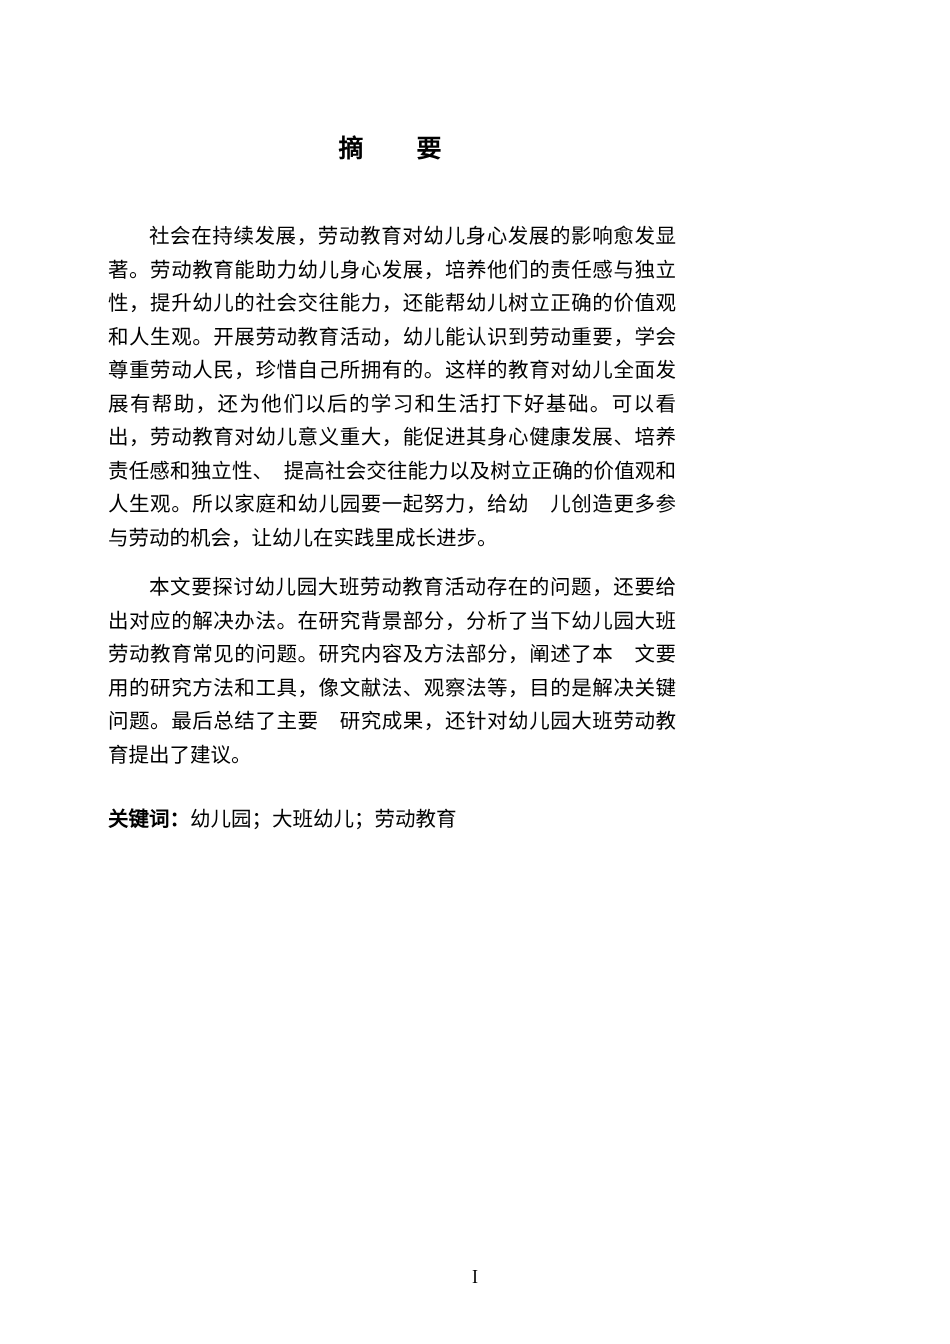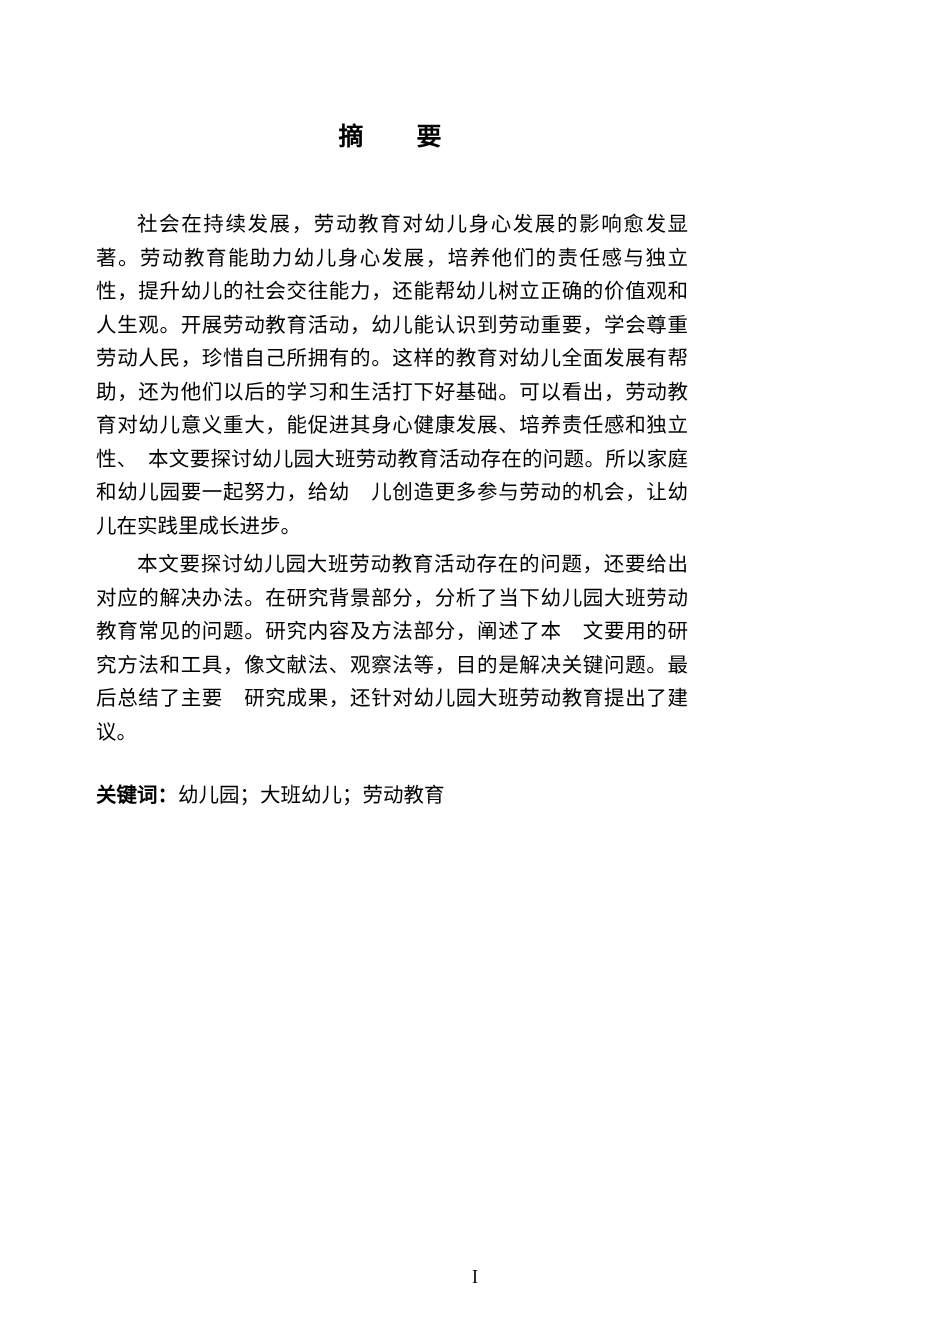--- a/index.html
+++ b/index.html
@@ -15,21 +15,21 @@
     color: #000000;
     overflow: hidden;
   }
   .page {
     position: absolute;
     top: 0;
     left: 0;
     width: 780px;
     height: 1344px;
     box-sizing: border-box;
-    padding: 0;
+    padding: 12px;
   }
   .doc-title {
     text-align: center;
     font-family: "DejaVu Sans", "Liberation Sans", sans-serif;
     font-size: 25px;
     font-weight: 700;
     letter-spacing: 14px;
     margin: 0;
     padding-top: 122px;
     padding-left: 14px;
@@ -43,56 +43,56 @@
   p.para {
     margin: 0;
     font-size: 20.5px;
     line-height: 33.5px;
     text-align: justify;
     text-justify: inter-ideograph;
     text-indent: 41px;
     font-family: "Liberation Serif", "DejaVu Serif", serif;
   }
   p.para + p.para {
-    margin-top: 5px;
+    margin-top: 16px;
   }
   .keywords {
     margin-top: 30px;
     padding-left: 96px;
     padding-right: 92px;
     font-size: 20.5px;
     line-height: 33.5px;
   }
   .keywords .kw-label {
     font-family: "DejaVu Sans", "Liberation Sans", sans-serif;
     font-weight: 700;
     margin-top: 36px;
   }
   .keywords .kw-value {
-    font-family: Liberation Serif, serif;
+    font-family: Liberation Sans, sans-serif;
   }
   .page-number {
     position: absolute;
     bottom: 56px;
     left: 0;
     width: 950px;
     text-align: center;
     font-size: 18px;
     font-family: "Liberation Serif", "DejaVu Serif", serif;
   }
 </style>
 </head>
 <body>
 
 <div class="page">
 
   <h1 class="doc-title">摘　要</h1>
 
   <div class="body-block">
-    <p class="para">社会在持续发展，劳动教育对幼儿身心发展的影响愈发显著。劳动教育能助力幼儿身心发展，培养他们的责任感与独立性，提升幼儿的社会交往能力，还能帮幼儿树立正确的价值观和人生观。开展劳动教育活动，幼儿能认识到劳动重要，学会尊重劳动人民，珍惜自己所拥有的。这样的教育对幼儿全面发展有帮助，还为他们以后的学习和生活打下好基础。可以看出，劳动教育对幼儿意义重大，能促进其身心健康发展、培养责任感和独立性、　本文要探讨幼儿园大班劳动教育活动存在的问题。所以家庭和幼儿园要一起努力，给幼　儿创造更多参与劳动的机会，让幼儿在实践里成长进步。</p>
+    <p class="para">社会在持续发展，劳动教育对幼儿身心发展的影响愈发显著。劳动教育能助力幼儿身心发展，培养他们的责任感与独立性，提升幼儿的社会交往能力，还能帮幼儿树立正确的价值观和人生观。开展劳动教育活动，幼儿能认识到劳动重要，学会尊重劳动人民，珍惜自己所拥有的。这样的教育对幼儿全面发展有帮助，还为他们以后的学习和生活打下好基础。可以看出，劳动教育对幼儿意义重大，能促进其身心健康发展、培养责任感和独立性、　提高社会交往能力以及树立正确的价值观和人生观。所以家庭和幼儿园要一起努力，给幼　儿创造更多参与劳动的机会，让幼儿在实践里成长进步。</p>
     <p class="para">本文要探讨幼儿园大班劳动教育活动存在的问题，还要给出对应的解决办法。在研究背景部分，分析了当下幼儿园大班劳动教育常见的问题。研究内容及方法部分，阐述了本　文要用的研究方法和工具，像文献法、观察法等，目的是解决关键问题。最后总结了主要　研究成果，还针对幼儿园大班劳动教育提出了建议。</p>
   </div>
 
   <div class="keywords">
     <span class="kw-label">关键词：</span><span class="kw-value">幼儿园；大班幼儿；劳动教育</span>
   </div>
 
   <div class="page-number">I</div>
 
 </div>

